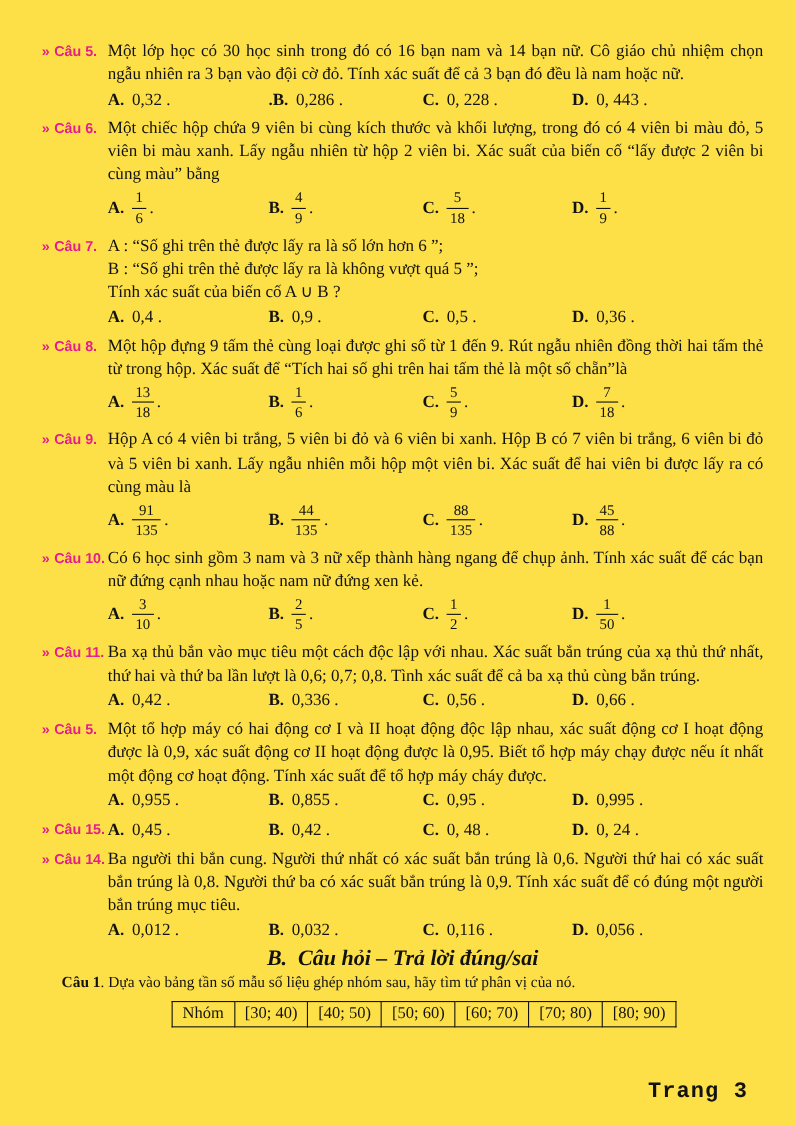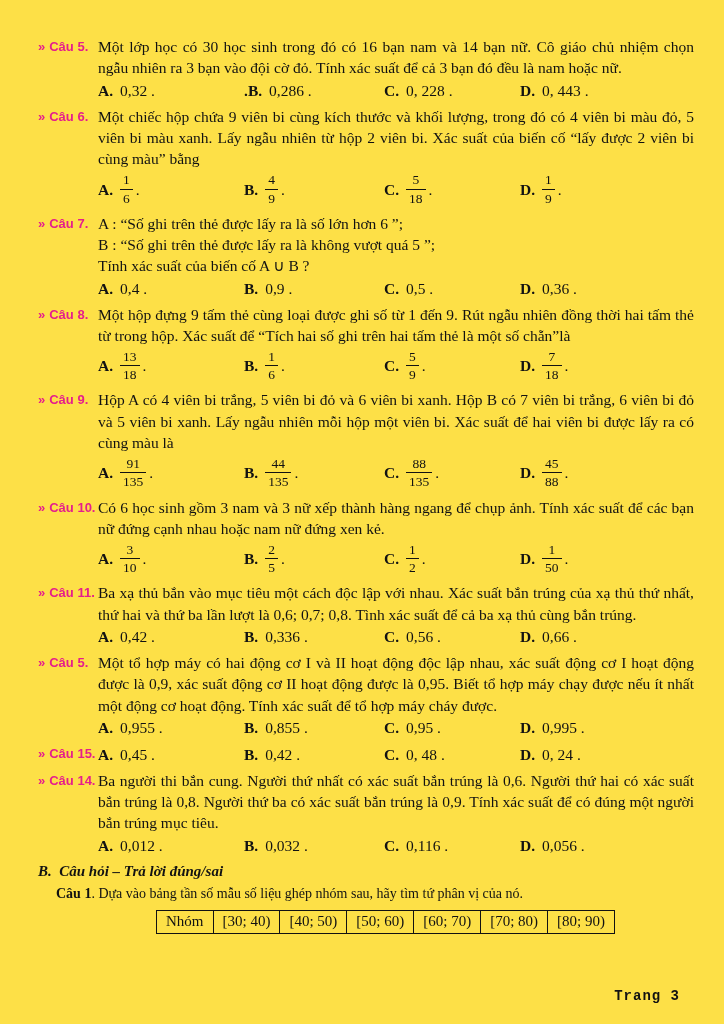--- a/index.html
+++ b/index.html
@@ -45,26 +45,27 @@
     display:inline-block;
     text-align:center;
     font-size:13.5px;
     line-height:1.12;
     vertical-align:middle;
     margin:2px 3px 2px 0;
   }
   .frac .num{display:block;border-bottom:1px solid #121212;padding:0 3px 1px;}
   .frac .den{display:block;padding:1px 3px 0;}
   .section-b{
-    font-size:15px;
+    font-size:20px;
     font-weight:bold;
     font-style:italic;
     white-space:pre-wrap;
     margin-top:2px;
     line-height:21px;
+    text-align:center;
   }
   .cau1{
     margin:1px 0 0 18px;
     font-size:14px;
     line-height:21px;
   }
   .cau1 .bold{font-weight:bold;}
   table.freq{
     border-collapse:collapse;
     margin:6px 0 0 118px;
@@ -75,21 +76,21 @@
     padding:2px 9px 3px;
     text-align:center;
     white-space:nowrap;
   }
   .footer{
     position:absolute;
     right:44px;
     bottom:20px;
     font-family:"Liberation Mono", monospace;
     font-weight:bold;
-    font-size:14px;
+    font-size:20px;
     letter-spacing:1px;
   }
 </style>
 </head>
 <body>
 
 <div class="page">
 
   <div>
       <div class="q-block">

